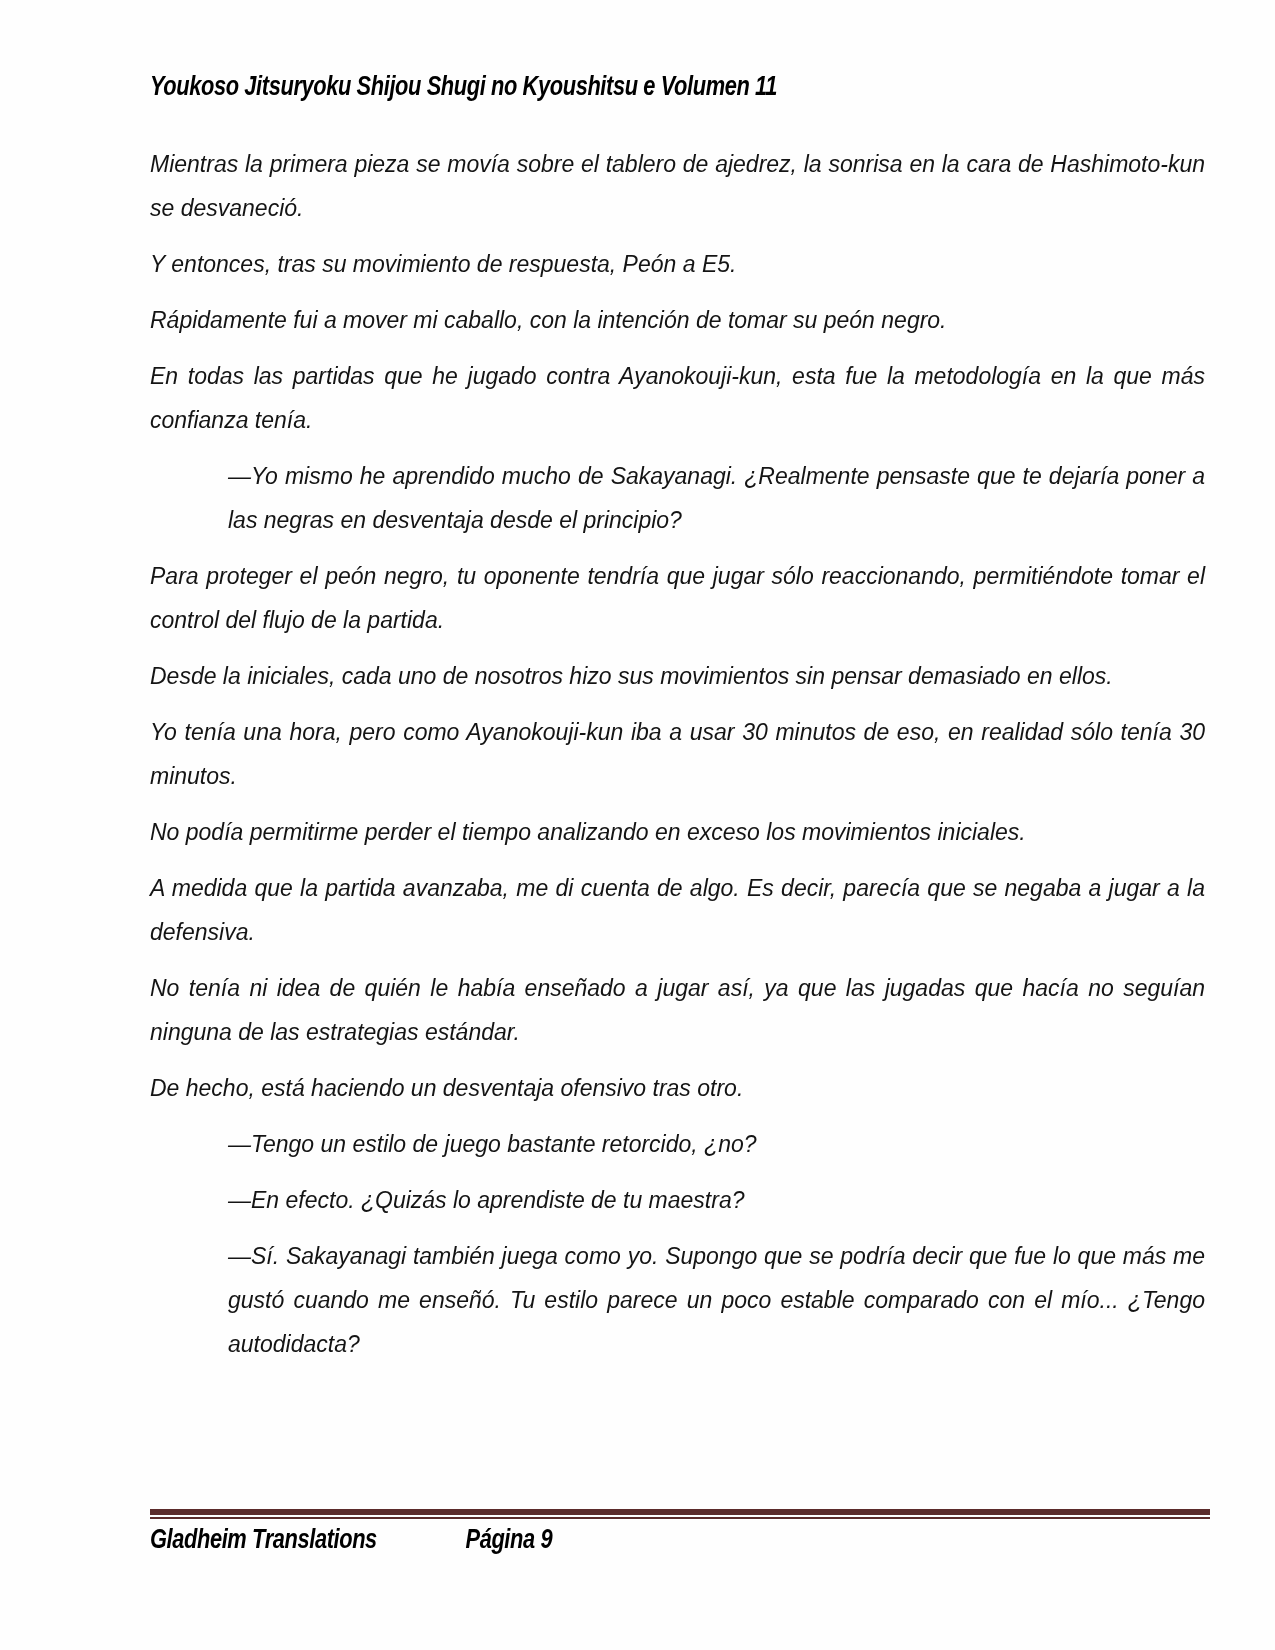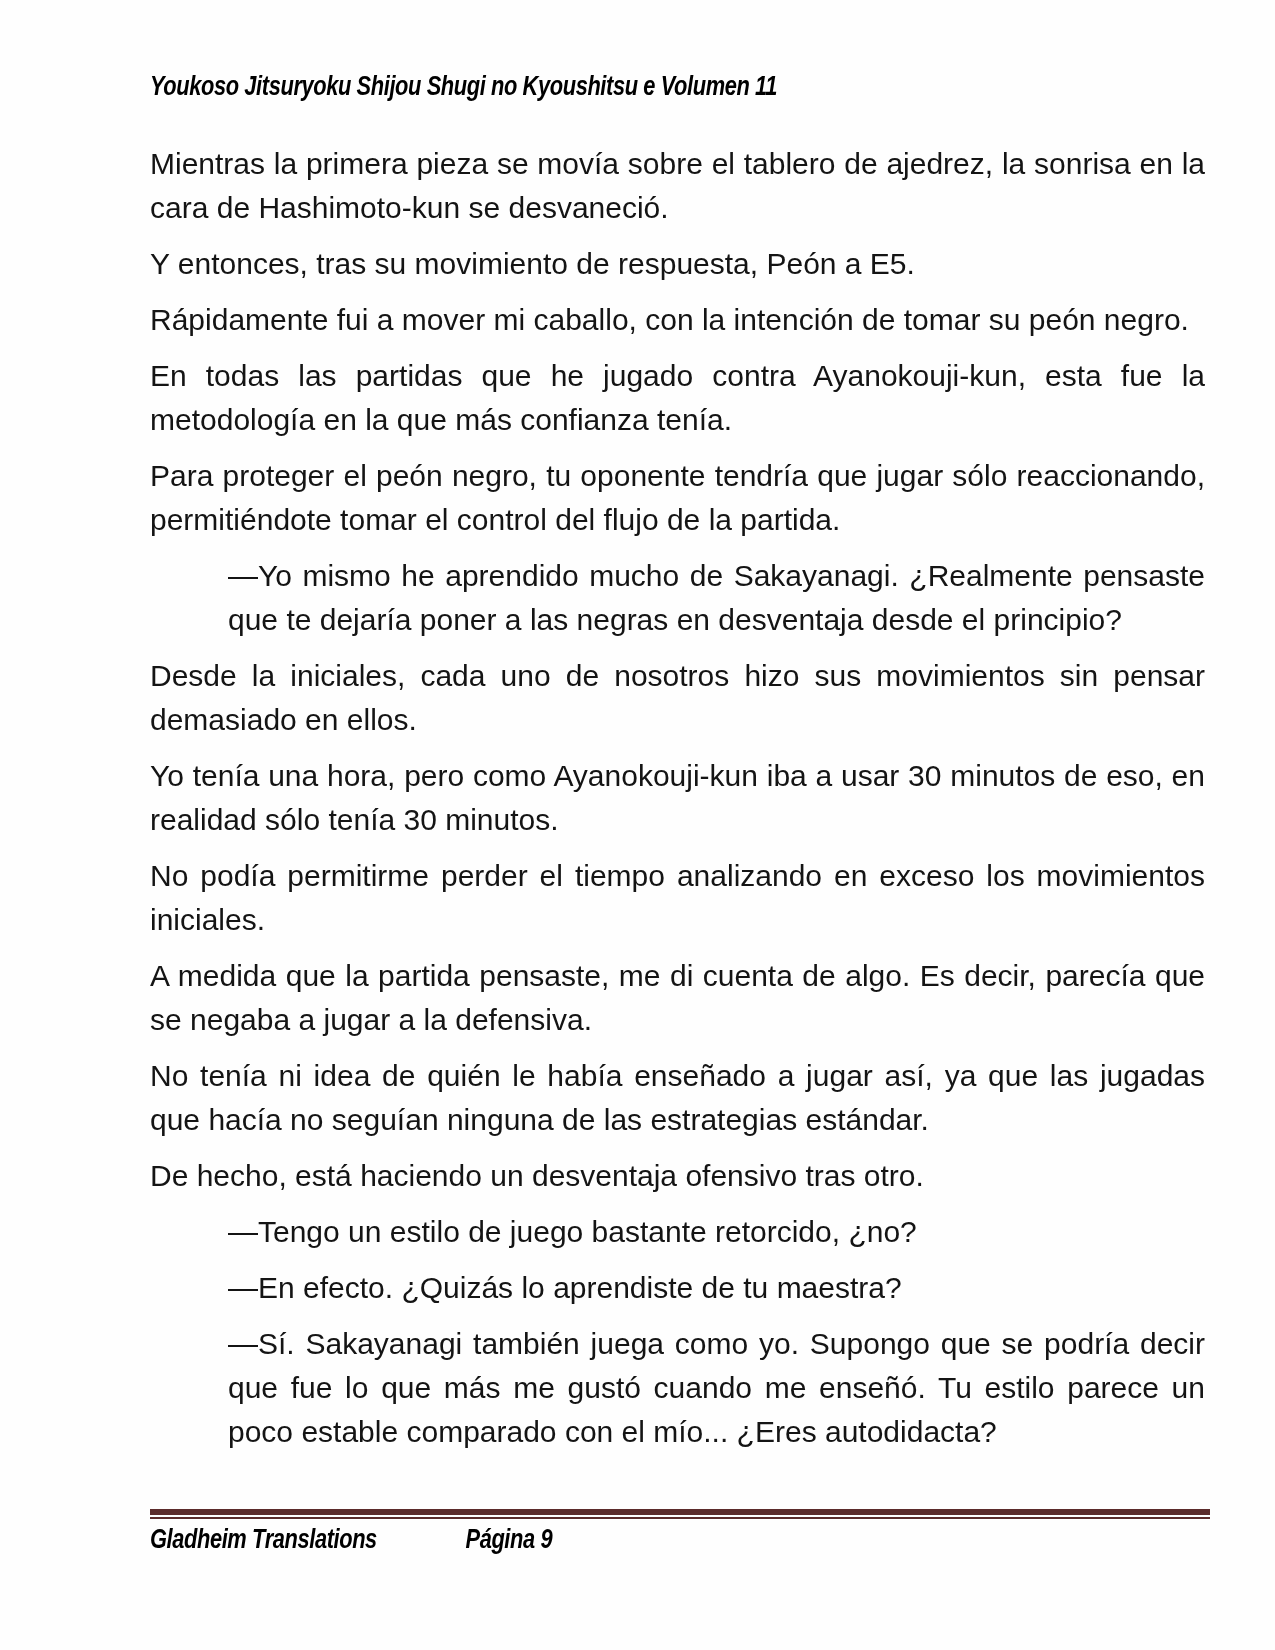--- a/index.html
+++ b/index.html
@@ -39,24 +39,25 @@
     width: 1055px;
   }
 
   .doc-body {
     position: absolute;
     left: 105px;
     top: 142px;
     width: 1055px;
   }
   .para {
-    font-size: 30px;
+    font-size: 23px;
     line-height: 44px;
     text-align: justify;
     margin: 0 0 12px 0;
+    font-style: italic;
   }
   .para.indent { margin-left: 78px; }
 
   .doc-footer {
     position: absolute;
     left: 105px;
     top: 1509px;
     width: 1060px;
   }
   .rule-thick { height: 6px; background: #5b2b2b; }
@@ -74,31 +75,31 @@
 
   <header class="doc-header">
     <span class="display-font">Youkoso Jitsuryoku Shijou Shugi no Kyoushitsu e Volumen 11</span>
   </header>
 
   <main class="doc-body" id="paragraph-container">
       <p class="para">Mientras la primera pieza se movía sobre el tablero de ajedrez, la sonrisa en la cara de Hashimoto-kun se desvaneció.</p>
       <p class="para">Y entonces, tras su movimiento de respuesta, Peón a E5.</p>
       <p class="para">Rápidamente fui a mover mi caballo, con la intención de tomar su peón negro.</p>
       <p class="para">En todas las partidas que he jugado contra Ayanokouji-kun, esta fue la metodología en la que más confianza tenía.</p>
+      <p class="para indent">—Yo mismo he aprendido mucho de Sakayanagi. ¿Realmente pensaste que te dejaría poner a las negras en desventaja desde el principio?</p>
       <p class="para">Para proteger el peón negro, tu oponente tendría que jugar sólo reaccionando, permitiéndote tomar el control del flujo de la partida.</p>
-      <p class="para indent">—Yo mismo he aprendido mucho de Sakayanagi. ¿Realmente pensaste que te dejaría poner a las negras en desventaja desde el principio?</p>
       <p class="para">Desde la iniciales, cada uno de nosotros hizo sus movimientos sin pensar demasiado en ellos.</p>
       <p class="para">Yo tenía una hora, pero como Ayanokouji-kun iba a usar 30 minutos de eso, en realidad sólo tenía 30 minutos.</p>
       <p class="para">No podía permitirme perder el tiempo analizando en exceso los movimientos iniciales.</p>
-      <p class="para">A medida que la partida pensaste, me di cuenta de algo. Es decir, parecía que se negaba a jugar a la defensiva.</p>
+      <p class="para">A medida que la partida avanzaba, me di cuenta de algo. Es decir, parecía que se negaba a jugar a la defensiva.</p>
       <p class="para">No tenía ni idea de quién le había enseñado a jugar así, ya que las jugadas que hacía no seguían ninguna de las estrategias estándar.</p>
       <p class="para">De hecho, está haciendo un desventaja ofensivo tras otro.</p>
       <p class="para indent">—Tengo un estilo de juego bastante retorcido, ¿no?</p>
       <p class="para indent">—En efecto. ¿Quizás lo aprendiste de tu maestra?</p>
-      <p class="para indent">—Sí. Sakayanagi también juega como yo. Supongo que se podría decir que fue lo que más me gustó cuando me enseñó. Tu estilo parece un poco estable comparado con el mío... ¿Eres autodidacta?</p>
+      <p class="para indent">—Sí. Sakayanagi también juega como yo. Supongo que se podría decir que fue lo que más me gustó cuando me enseñó. Tu estilo parece un poco estable comparado con el mío... ¿Tengo autodidacta?</p>
     </main>
 
   <footer class="doc-footer">
     <div class="rule-thick" style="background: rgb(91, 43, 43);"></div>
     <div class="rule-thin" style="background: rgb(91, 43, 43);"></div>
     <div class="footer-row">
       <span class="display-font">Gladheim Translations</span>
       <span class="display-font right">Página 9</span>
     </div>
   </footer>

